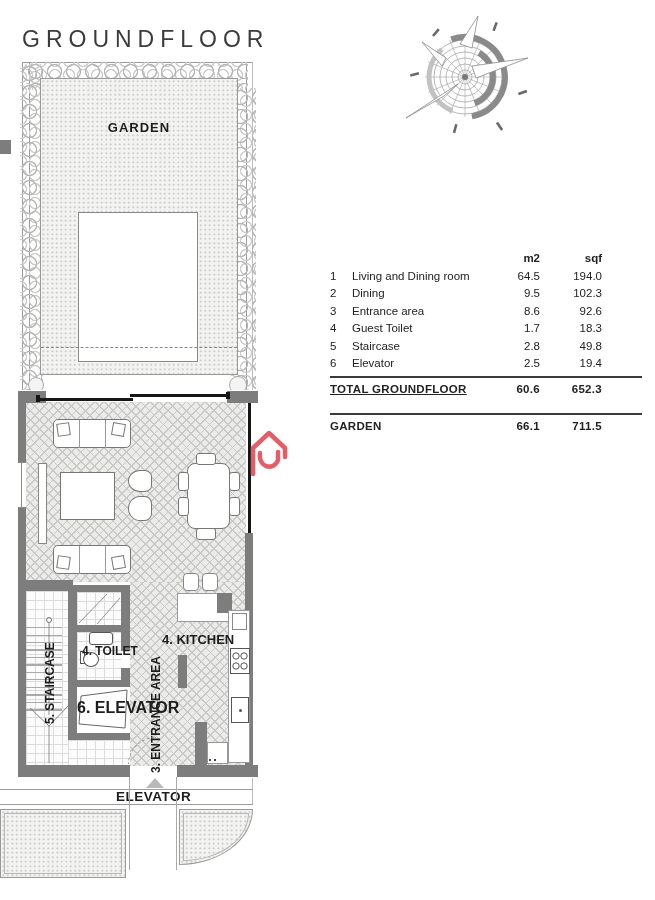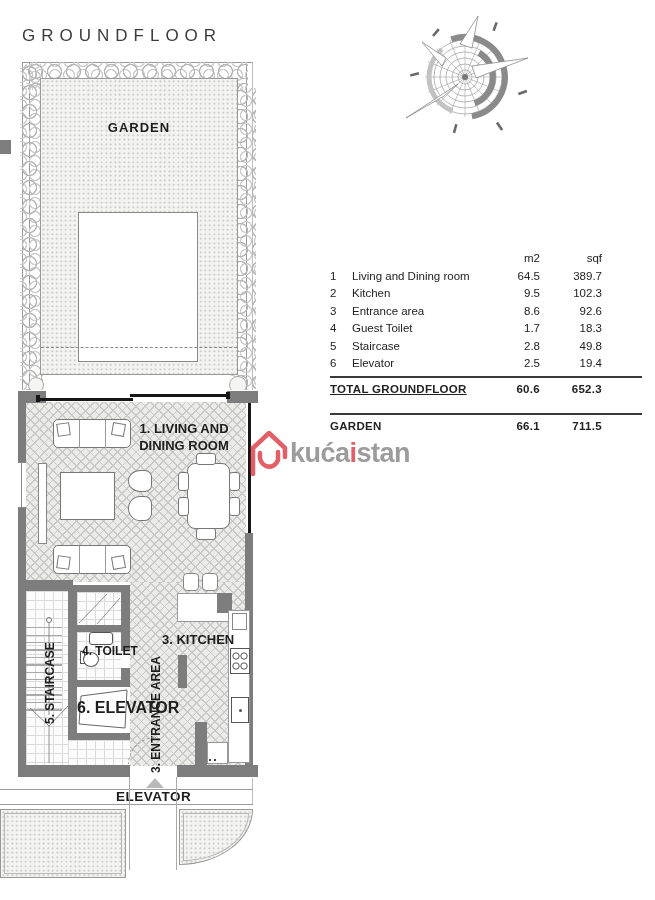--- a/index.html
+++ b/index.html
@@ -32,27 +32,27 @@
   .winv{background:linear-gradient(90deg,transparent 3px,#8a8a8a 3px,#8a8a8a 4px,transparent 4px) #fff;
         border-top:1px solid #8a8a8a;border-bottom:1px solid #8a8a8a;box-sizing:border-box;}
   .ring{border:1px solid #a9a9a9;border-radius:50%;background:#f4f4f2;}
   .vtext{writing-mode:vertical-rl;transform:rotate(180deg);}
   .roomlabel{font-weight:700;color:#1d1d1d;white-space:nowrap;}
   .tri-up{width:0;height:0;border-left:9px solid transparent;border-right:9px solid transparent;
           border-bottom:10px solid #b9b9b9;}
   .arc-door{border:1.3px dashed #999;border-right:none;border-bottom:none;
             border-radius:100% 0 0 0;box-sizing:border-box;}
   
-  #title{left:22px;top:26px;font-size:17px;letter-spacing:6px;color:#3b3b3b;font-weight:400;}
+  #title{left:22px;top:26px;font-size:23px;letter-spacing:6px;color:#3b3b3b;font-weight:400;}
   
   #areatable{left:330px;top:250px;width:312px;font-size:11.5px;color:#222;}
   .trow{display:grid;grid-template-columns:22px 130px 58px 62px 40px;line-height:17.5px;}
   .trow .num{text-align:left;}
   .trow .m2,.trow .sqf{text-align:right;}
-  .thead{font-weight:400;}
+  .thead{font-weight:700;}
   .trow.total{font-weight:700;border-top:2px solid #3a3a3a;margin-top:3px;padding-top:3px;letter-spacing:0.3px;}
   .trow.grow{font-weight:700;border-top:2px solid #3a3a3a;margin-top:15px;padding-top:3px;letter-spacing:0.3px;}
   
   #logotext{left:290px;top:438px;font-size:27px;font-weight:700;color:#9c9c9c;letter-spacing:-0.5px;}
   #logotext .accent{color:#e25f68;}
   .stool{background:#fff;border:1px solid #888;border-radius:4px;box-sizing:border-box;}
   .chair{background:#fff;border:1px solid #777;border-radius:3px;box-sizing:border-box;}
 </style>
 </head>
 <body>
@@ -211,25 +211,21 @@
   <div class="abs furn" style="left:128px;top:470px;width:24px;height:22px;border-radius:50% 30% 30% 50%;"></div>
   <div class="abs furn" style="left:128px;top:496px;width:24px;height:25px;border-radius:50% 30% 30% 50%;"></div>
   <div class="abs furn" style="left:187px;top:463px;width:43px;height:66px;border-radius:8px;"></div>
   <div class="abs chair" style="left:196px;top:453px;width:20px;height:12px;"></div>
   <div class="abs chair" style="left:196px;top:528px;width:20px;height:12px;"></div>
   <div class="abs chair" style="left:178px;top:472px;width:11px;height:19px;"></div>
   <div class="abs chair" style="left:178px;top:497px;width:11px;height:19px;"></div>
   <div class="abs chair" style="left:229px;top:472px;width:11px;height:19px;"></div>
   <div class="abs chair" style="left:229px;top:497px;width:11px;height:19px;"></div>
 
-  <div class="abs roomlabel" style="left:133px;top:420px;width:102px;font-size:13px;line-height:17px;text-align:center;white-space:normal;">
-    <span>1. LIVING AND</span><br>
-    <span>DINING ROOM</span>
-  </div>
-  <div class="abs roomlabel" style="left:162px;top:632px;font-size:13px;">3. KITCHEN</div>
+  <div class="abs roomlabel" style="left:162px;top:632px;font-size:13px;">4. KITCHEN</div>
   <div class="abs roomlabel" style="left:82px;top:644px;font-size:12px;">4. TOILET</div>
   <div class="abs roomlabel" style="left:77px;top:699px;font-size:16px;">6. ELEVATOR</div>
   <div class="abs roomlabel vtext" style="left:43px;top:616px;height:108px;font-size:12px;">5. STAIRCASE</div>
   <div class="abs roomlabel vtext" style="left:149px;top:647px;height:126px;font-size:12px;">3. ENTRANCE AREA</div>
 
   <div class="abs arc-door" style="left:128px;top:737px;width:28px;height:27px;"></div>
   <div class="abs tri-up" style="left:146px;top:778px;"></div>
   <div class="abs roomlabel" style="left:116px;top:789px;font-size:13.5px;letter-spacing:0.5px;">ELEVATOR</div>
 
   <div class="abs hline" style="left:0;top:789px;width:253px;"></div>
@@ -248,26 +244,26 @@
       <span class="num"></span>
         <span class="name"></span>
       <span class="m2">m2</span>
       <span class="sqf">sqf</span>
         <span></span>
     </div>
     <div class="trow">
       <span class="num">1</span>
       <span class="name">Living and Dining room</span>
       <span class="m2">64.5</span>
-      <span class="sqf">389.7</span>
+      <span class="sqf">194.0</span>
         <span></span>
     </div>
     <div class="trow">
       <span class="num">2</span>
-      <span class="name">Kitchen</span>
+      <span class="name">Dining</span>
       <span class="m2">9.5</span>
       <span class="sqf">102.3</span>
         <span></span>
     </div>
     <div class="trow">
       <span class="num">3</span>
       <span class="name">Entrance area</span>
       <span class="m2">8.6</span>
       <span class="sqf">92.6</span>
         <span></span>
@@ -308,15 +304,14 @@
         <span></span>
     </div>
   </div>
 
   <svg class="abs" style="left:247px;top:428px;" width="44" height="49" viewBox="0 0 44 49">
     <g fill="none" stroke="#e25f68" stroke-width="4.5" stroke-linecap="round" stroke-linejoin="round">
       <path d="M 6 46 L 6 20 L 22 5 L 38 20 L 38 29"></path>
       <path d="M 13 25 C 11 40 27 43 31 32 L 31 24"></path>
     </g>
   </svg>
-  <div id="logotext" class="abs"><span>kuća</span><span class="accent">i</span><span>stan</span></div>
 
 </div>
 
 </body></html>

